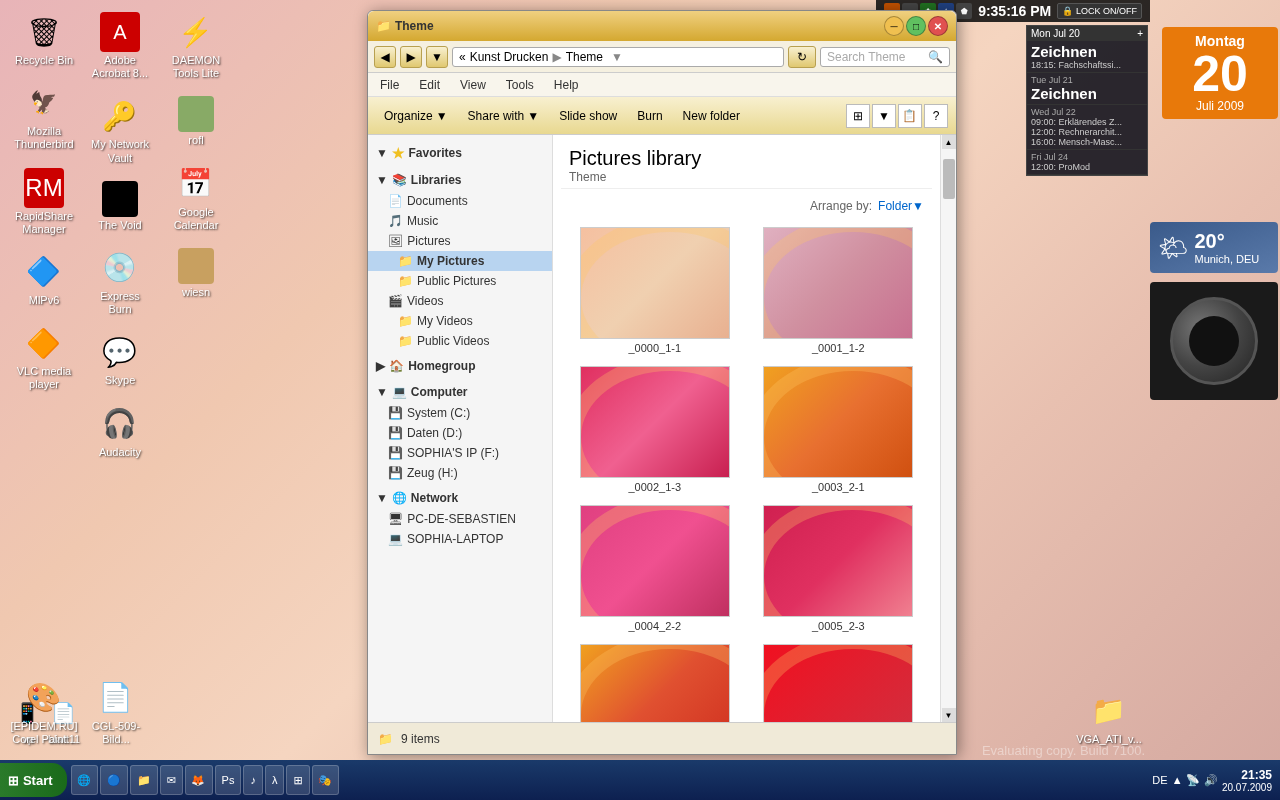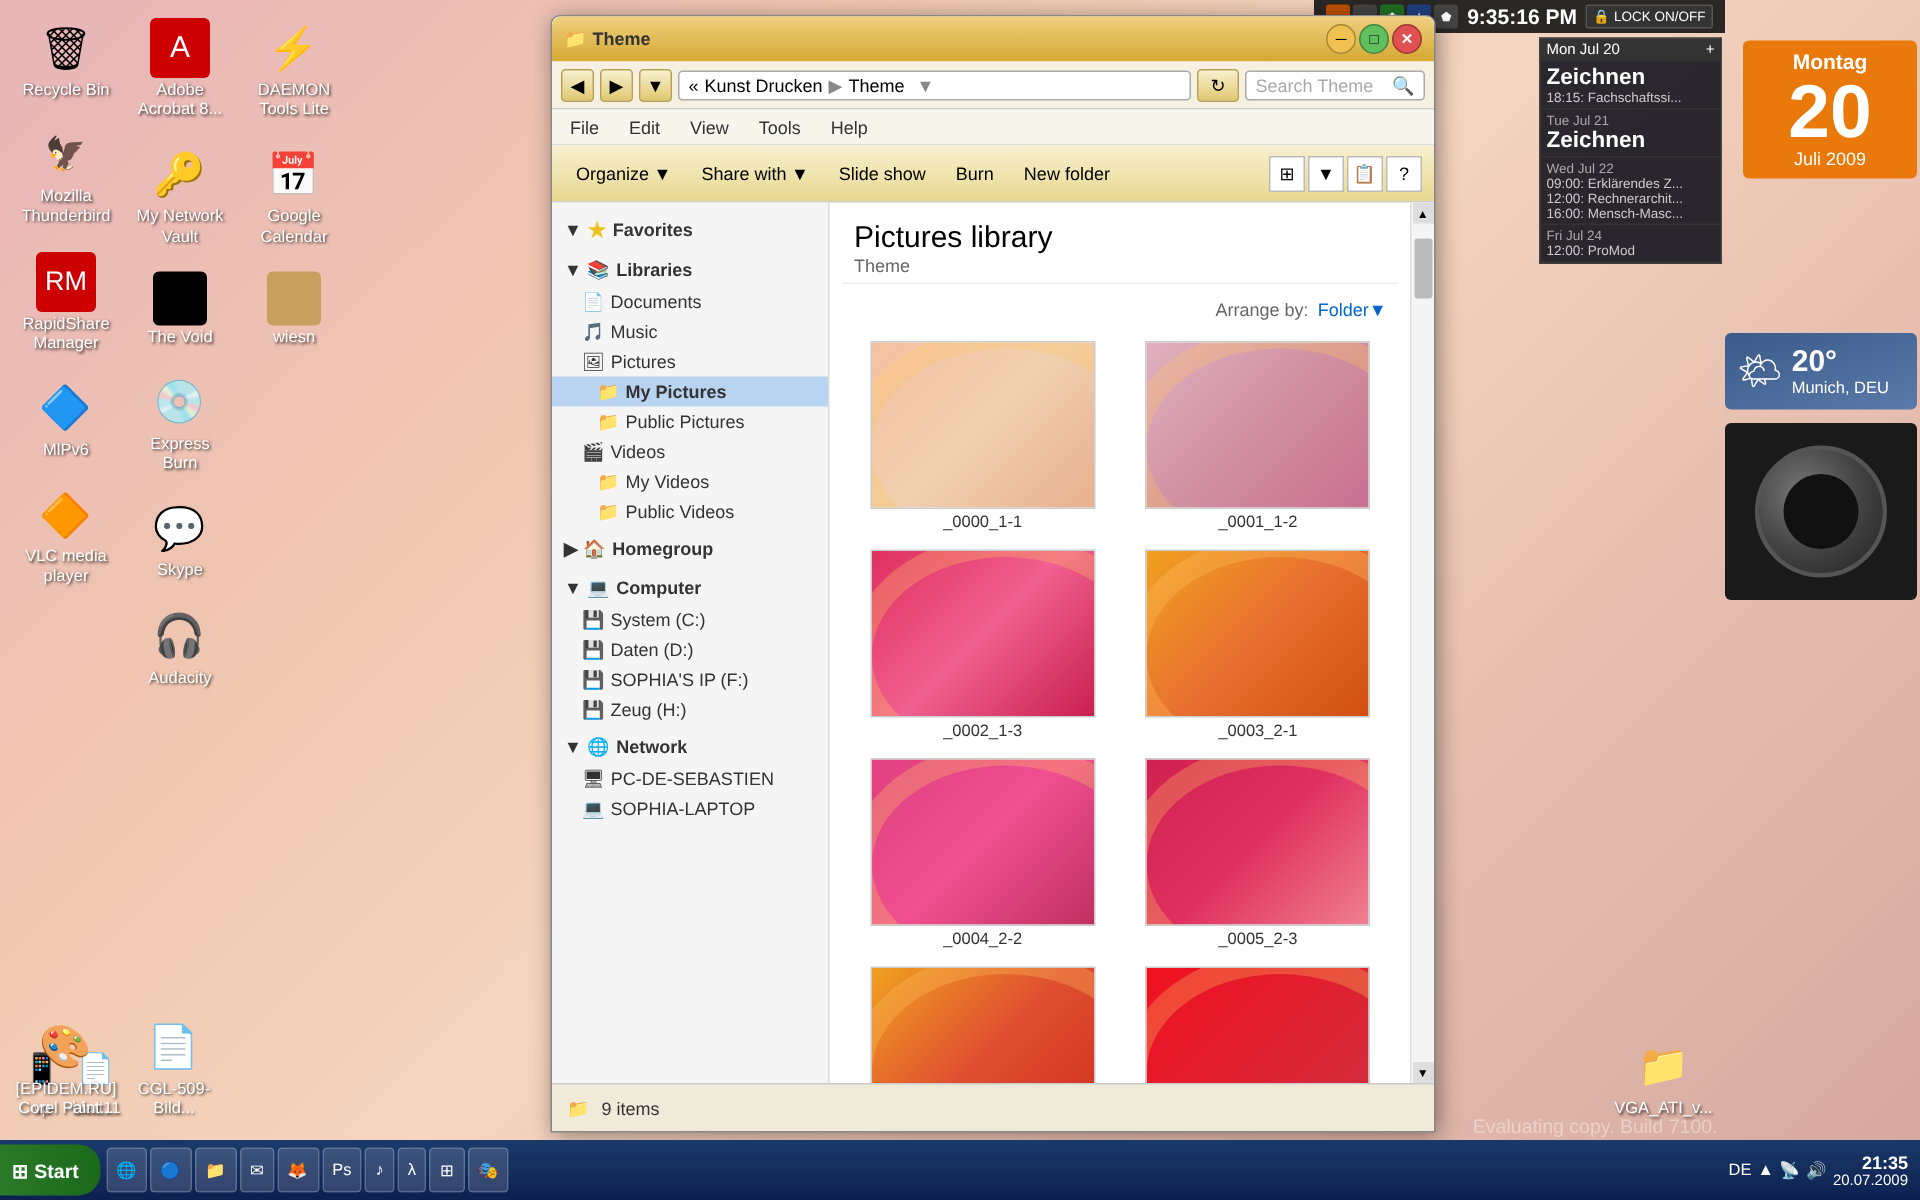--- a/index.html
+++ b/index.html
@@ -140,21 +140,21 @@
       display: flex;
       align-items: center;
       gap: 4px;
     }
     .search-box {
       background: white;
       border: 1px solid #aaa;
       border-radius: 3px;
       padding: 2px 6px;
       font-size: 12px;
-      width: 120px;
+      width: 130px;
       display: flex;
       align-items: center;
       gap: 4px;
     }
 
     
     .menu-bar {
       background: #f8f5ec;
       border-bottom: 1px solid #ddd;
       padding: 2px 8px;
@@ -544,21 +544,21 @@
   <div class="icon-column" style="position:absolute; top:8px; left:8px;">
     <div class="desktop-icon">
       <div class="icon-img">🗑</div>
       <span class="icon-label">Recycle Bin</span>
     </div>
     <div class="desktop-icon">
       <div class="icon-img" style="font-size:22px;">🦅</div>
       <span class="icon-label">Mozilla Thunderbird</span>
     </div>
     <div class="desktop-icon">
-      <div class="icon-img" style="background:#c00;border-radius:4px;color:white;font-size:18px;">RM</div>
+      <div class="icon-img" style="background:#c00;border-radius:4px;color:white;font-size:24px;">RM</div>
       <span class="icon-label">RapidShare Manager</span>
     </div>
     <div class="desktop-icon">
       <div class="icon-img">🔷</div>
       <span class="icon-label">MlPv6</span>
     </div>
     <div class="desktop-icon">
       <div class="icon-img">🔶</div>
       <span class="icon-label">VLC media player</span>
     </div>
@@ -588,20 +588,24 @@
     <div class="desktop-icon">
       <div class="icon-img">🎧</div>
       <span class="icon-label">Audacity</span>
     </div>
   </div>
 
   <div class="icon-column" style="position:absolute; top:8px; left:160px;">
     <div class="desktop-icon">
       <div class="icon-img">⚡</div>
       <span class="icon-label">DAEMON Tools Lite</span>
+    </div>
+    <div class="desktop-icon">
+      <div class="icon-img" style="background:#8a6;border-radius:4px;width:36px;height:36px;"></div>
+      <span class="icon-label">rofl</span>
     </div>
     <div class="desktop-icon">
       <div class="icon-img">📅</div>
       <span class="icon-label">Google Calendar</span>
     </div>
     <div class="desktop-icon">
       <div class="icon-img" style="background:#c8a060;border-radius:4px;width:36px;height:36px;"></div>
       <span class="icon-label">wiesn</span>
     </div>
   </div>

